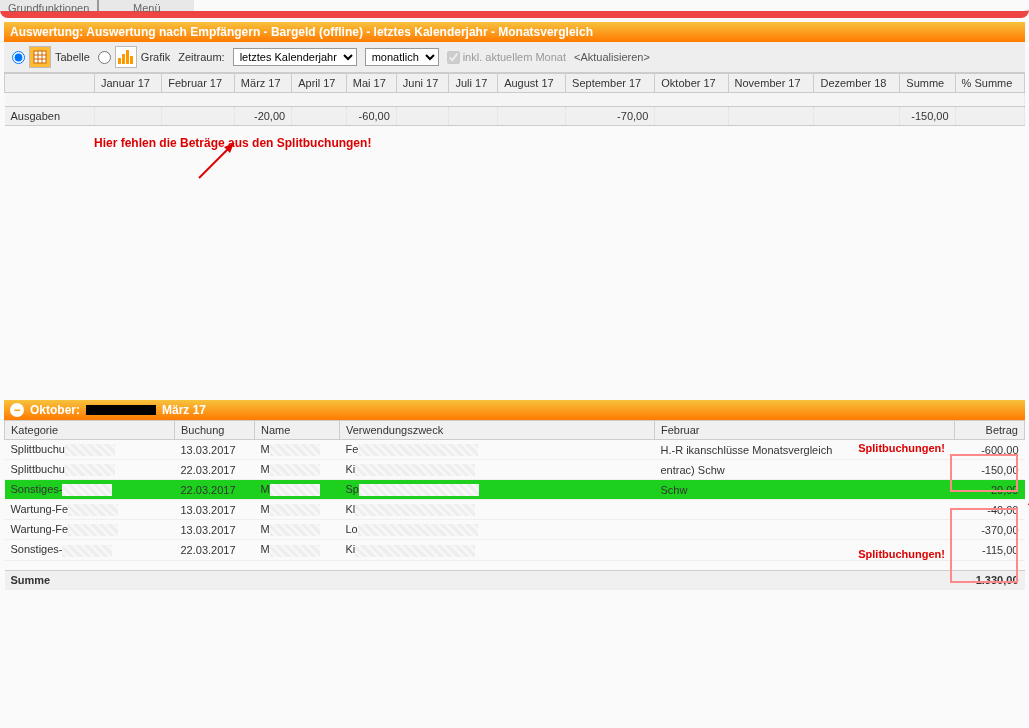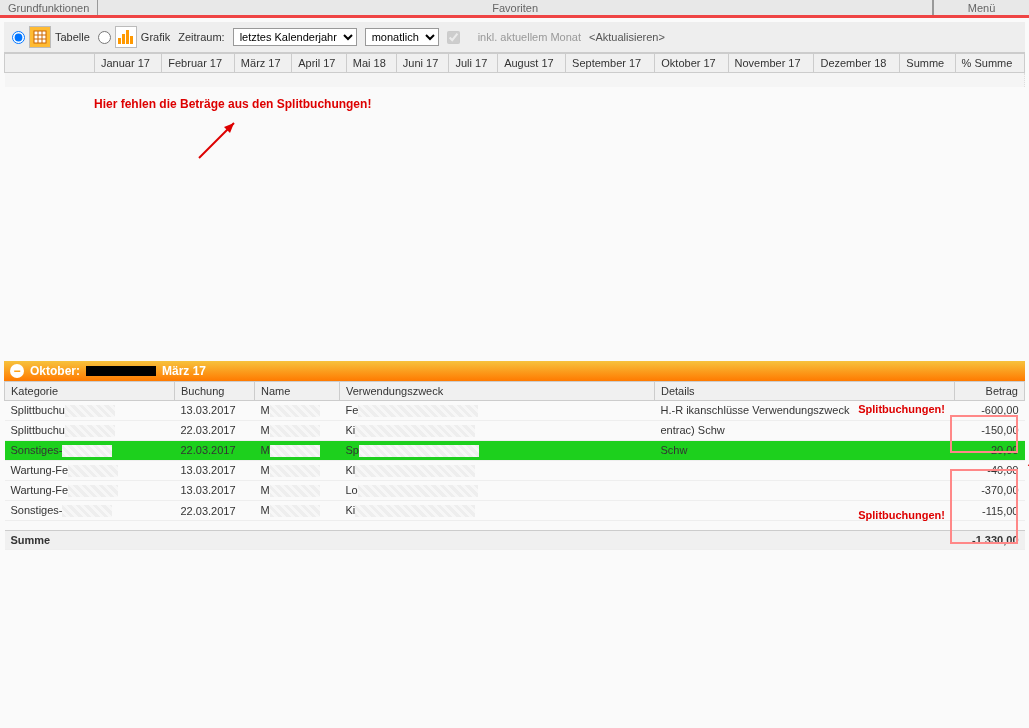--- a/index.html
+++ b/index.html
@@ -1,33 +1,33 @@
 <!DOCTYPE html>
 <html><head>
 <meta charset="utf-8">
 <style>
 * { box-sizing: border-box; margin: 0; padding: 0; }
 body { font-family: Arial, sans-serif; font-size: 11px; background: #fafafa; color: #333; }
-.topbar { display: flex; height: 18px; border-bottom: 3px solid #ef4444; }
+.topbar { display: flex; height: 18px; border-bottom: 7px solid #ef4444; border-radius: 8px; }
 .topbar .tab { padding: 2px 8px; border-right: 1px solid #999; background: #e8e8e8; font-size: 11px; color: #666; }
 .topbar .tab.fav { flex: 1; text-align: center; }
 .topbar .tab.menu { width: 96px; text-align: center; border-left: 1px solid #999; border-right: none; }
 .gradient-bar { height: 20px; background: linear-gradient(to bottom, #f7c23c 0%, #ff7a00 100%); color: #fff; font-weight: bold; font-size: 12px; padding: 3px 6px; display: flex; align-items: center; }
 .tabstrip { display: flex; background: #fff; border-bottom: 1px solid #ccc; }
 .tabstrip .tabitem { padding: 5px 16px; border-right: 1px solid #ccc; font-size: 12px; display: flex; align-items: center; gap: 6px; }
 .tabstrip .tabitem.active { background: #fff; }
 .plus-icon { display:inline-block; width:14px; height:14px; background:#0aa; color:#fff; text-align:center; line-height:14px; font-weight:bold; border-radius:2px; }
 .toolbar { background: #eee; padding: 4px 8px; display: flex; align-items: center; gap: 8px; border-bottom: 1px solid #ccc; }
 .radio-group { display: flex; align-items: center; gap: 4px; }
 .icon-box { width: 22px; height: 22px; display: inline-flex; align-items: center; justify-content: center; border: 1px solid #bbb; background: #fff; }
 .icon-table { background: #ffbb33 !important; }
 .bars { display:flex; align-items:flex-end; gap:1px; height:14px; }
 .bars span { width:3px; background:#f90; }
 select { font-size: 11px; padding: 1px 2px; border: 1px solid #999; background: #fff; }
-.chk { display: flex; align-items: center; gap: 18px; color: #999; }
+.chk { display: flex; align-items: center; gap: 3px; color: #999; }
 .link { color: #555; text-decoration: none; }
 .content { padding: 0; }
 table { border-collapse: collapse; width: 100%; }
 th, td { font-size: 11px; padding: 3px 6px; text-align: left; white-space: nowrap; }
 .t1 th { background: #f0f0f0; border: 1px solid #ccc; font-weight: normal; color: #333; }
 .t1 td { border-right: 1px dotted #ddd; }
 .t1 .num { text-align: right; }
 .t1 .hilite { background: #1dd01d; color: #000; }
 .t1 .row-sum td { background: #f0f0f0; border-top: 1px solid #ccc; border-bottom: 1px solid #ccc; font-weight: normal; }
 .t1 .blank-row td { height: 14px; background: #f5f5f5; }
@@ -44,25 +44,27 @@
 .red-label { color:#d00; font-weight:bold; text-align:right; }
 .red-box { position:absolute; border:2px solid #f88; pointer-events:none; }
 .masked { background: repeating-linear-gradient(45deg,#eee,#eee 3px,#f7f7f7 3px,#f7f7f7 6px); color:transparent; display:inline-block; min-width:40px; height:12px; vertical-align:middle; }
 .side-arrow { display:inline-block; color:#d00; font-size:24px; font-weight:bold; }
 </style>
 </head>
 <body>
 
 <div class="topbar">
   <div class="tab">Grundfunktionen</div>
-  <div class="tab fav">Favoriten</div>
   <div class="tab menu">Menü</div>
 </div>
 
 <div style="padding:4px 4px 0 4px;">
+<div class="gradient-bar">
+  <span>Auswertung: Auswertung nach Empfängern - Bargeld (offline) - letztes Kalenderjahr - Monatsvergleich</span>
+</div>
 
 
 <div class="toolbar">
   <div class="radio-group">
     <input type="radio" name="view" checked="" style="">
     <span class="icon-box icon-table">
       <svg width="14" height="14">
             <rect x="1" y="1" width="12" height="12" fill="#fff" stroke="#c60"></rect>
             <line x1="1" y1="5" x2="13" y2="5" stroke="#c60"></line>
             <line x1="1" y1="9" x2="13" y2="9" stroke="#c60"></line>
@@ -96,36 +98,53 @@
 
 <div class="content" style="position:relative;">
 <table class="t1">
   <thead>
     <tr>
       <th style="width:90px"></th>
       <th>Januar 17</th>
       <th>Februar 17</th>
       <th>März 17</th>
       <th>April 17</th>
-      <th>Mai 18</th>
+      <th>Mai 17</th>
       <th>Juni 17</th>
       <th>Juli 17</th>
       <th>August 17</th>
       <th>September 17</th>
       <th>Oktober 17</th>
       <th>November 17</th>
       <th>Dezember 18</th>
       <th>Summe</th>
       <th>% Summe</th>
     </tr>
   </thead>
   <tbody>
     <tr class="blank-row">
             <td colspan="15"></td>
           </tr>
+    <tr class="row-sum">
+      <td>Ausgaben</td>
+      <td></td>
+            <td></td>
+      <td class="num">-20,00</td>
+      <td></td>
+      <td class="num">-60,00</td>
+      <td></td>
+            <td></td>
+            <td></td>
+      <td class="num">-70,00</td>
+      <td></td>
+            <td></td>
+            <td></td>
+      <td class="num">-150,00</td>
+      <td></td>
+    </tr>
   </tbody>
 </table>
 <svg style="position:absolute; left:190px; top:60px;" width="50" height="50">
   <line x1="5" y1="45" x2="40" y2="10" stroke="#d00" stroke-width="2"></line>
   <polygon points="40,10 30,14 36,20" fill="#d00"></polygon>
 </svg>
 <div class="note">Hier fehlen die Beträge aus den Splitbuchungen!</div>
 </div>
 
 <div class="spacer"></div>
@@ -146,31 +165,31 @@
           <col>
           <col style="width:300px">
           <col style="width:70px">
         </colgroup>
   <thead>
     <tr>
       <th>Kategorie</th>
       <th>Buchung</th>
       <th>Name</th>
       <th>Verwendungszweck</th>
-      <th>Details</th>
+      <th>Februar</th>
       <th class="num">Betrag</th>
     </tr>
   </thead>
   <tbody id="t2body">
           <tr>
             <td>Splittbuchu<span class="masked" style="width:50px"></span></td>
             <td>13.03.2017</td>
             <td>M<span class="masked" style="width:50px"></span></td>
             <td>Fe<span class="masked" style="width:120px"></span></td>
-            <td>H.-R            ikanschlüsse Verwendungszweck</td>
+            <td>H.-R            ikanschlüsse Monatsvergleich</td>
             <td class="num">-600,00</td>
           </tr>
           <tr>
             <td>Splittbuchu<span class="masked" style="width:50px"></span></td>
             <td>22.03.2017</td>
             <td>M<span class="masked" style="width:50px"></span></td>
             <td>Ki<span class="masked" style="width:120px"></span></td>
             <td>entrac)   Schw</td>
             <td class="num">-150,00</td>
           </tr>

